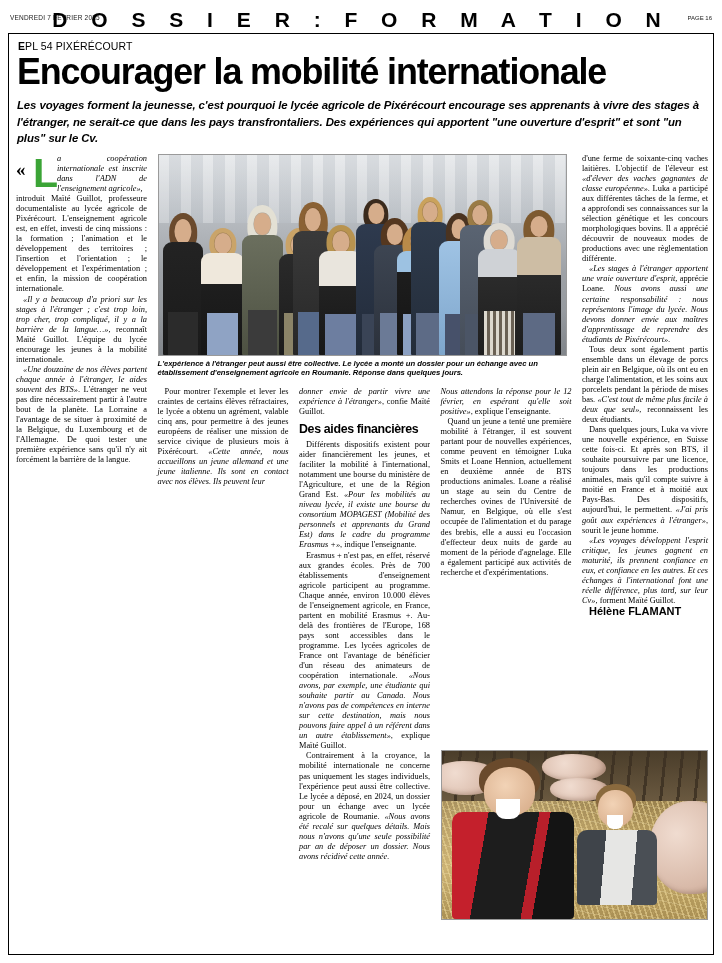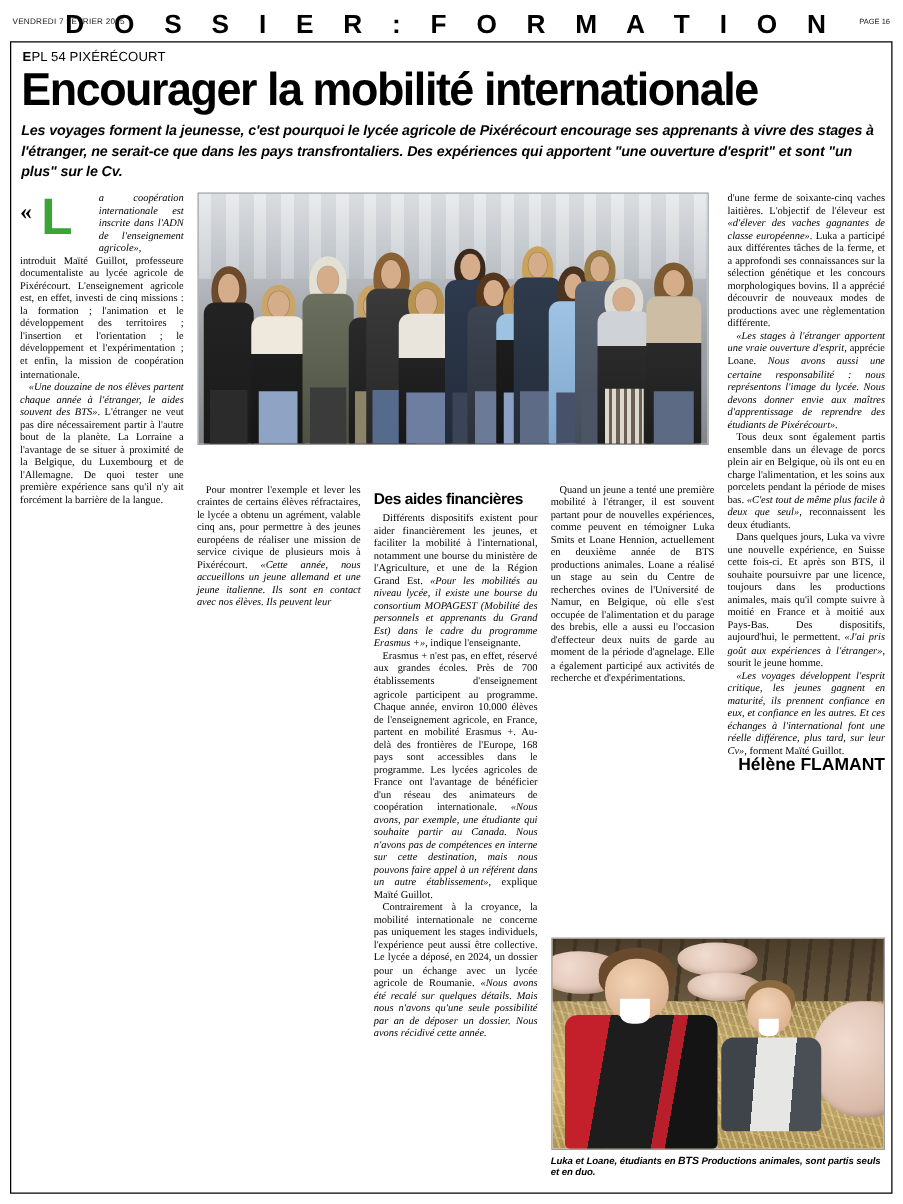--- a/index.html
+++ b/index.html
@@ -153,43 +153,42 @@
     left: 17px;
     top: 0px;
     font-family: "Liberation Sans", sans-serif;
     font-weight: 700;
     font-size: 41px;
     line-height: 38px;
     color: #3ba436;
     letter-spacing: -2px;
   }
   .dropintro {
-    margin-left: 63px;
+    margin-left: 41px;
     font-style: italic;
     text-align: justify;
     font-size: 8.35px;
     line-height: 10.05px;
   }
 
   .subhead {
     font-family: "Liberation Sans", sans-serif;
     font-weight: 700;
     font-size: 12.4px;
     line-height: 13px;
     letter-spacing: -0.35px;
     margin: 6px 0 4px 0;
     text-align: left;
     text-indent: 0;
   }
 
   .byline {
     font-family: "Liberation Sans", sans-serif;
     font-weight: 700;
-    font-size: 14px;
-    text-align: right;
+    font-size: 11px;
     margin-top: 4px;
     text-indent: 0;
   }
 
   
   .photo {
     position: absolute;
     border: 1px solid #9a9a9a;
     box-sizing: border-box;
     overflow: hidden;
@@ -407,20 +406,21 @@
           </div>
           <div class="person" style="left:88%;width:11%;height:88%;">
             <div class="hair" style="width:70%;height:26%;top:2%;background:#7e5a30;"></div>
             <div class="head" style="width:38%;height:14%;top:6%;"></div>
             <div class="body" style="top:20%;background:linear-gradient(180deg,#cdbda4 0 32%,#2a2a2a 32%,#1d1d1d);"></div>
             <div class="legs" style="height:28%;background:#5d6a84;"></div>
           </div>
         </div>
       </div>
 
+      <div class="caption" id="caption-group">L'expérience à l'étranger peut aussi être collective. Le lycée a monté un dossier pour un échange avec un établissement d'enseignement agricole en Roumanie. Réponse dans quelques jours.</div>
 
       <div class="photo" id="photo-barn">
 
         <div class="ph-bg barn"></div>
         <div class="straw"></div>
         <div class="rail"></div>
         <div class="pig" style="left:-4%;top:6%;width:26%;height:20%;"></div>
         <div class="pig" style="left:38%;top:2%;width:24%;height:16%;"></div>
         <div class="pig" style="left:41%;top:16%;width:22%;height:14%;"></div>
         <div class="pig" style="right:-8%;top:30%;width:30%;height:55%;border-radius:50% 40% 40% 50%;"></div>
@@ -431,44 +431,46 @@
           <div class="sp-smile" style="left:36%;top:26%;width:20%;"></div>
         </div>
         <div class="selfie-person" style="left:51%;top:20%;width:30%;height:72%;">
           <div class="sp-jacket" style="left:0;bottom:0;width:100%;height:62%;background:linear-gradient(95deg,#3f444a 0 34%,#e6e6e4 34% 70%,#4a4f55 70%);"></div>
           <div class="sp-hair" style="left:24%;top:0;width:50%;height:24%;background:#8a6a3e;"></div>
           <div class="sp-head" style="left:27%;top:5%;width:44%;height:30%;"></div>
           <div class="sp-smile" style="left:38%;top:25%;width:20%;"></div>
         </div>
       </div>
 
-      <div class="caption" id="caption-barn"><span>Luka et Loane, étudiants en </span><span class="sc">BTS</span><span> Productions animales, sont partis seuls et en duo.</span></div>
 
       <div class="col" id="col1">
         <div class="dropwrap">
           <span class="guillemet">«</span>
           <span class="dropcap">L</span>
           <div class="dropintro">a coopération internationale est inscrite dans l'ADN de l'enseignement agricole»,</div>
         </div>
         <p class="noind">introduit Maïté Guillot, professeure documentaliste au lycée agricole de Pixérécourt. L'enseignement agricole est, en effet, investi de cinq missions : la formation ; l'animation et le développement des territoires ; l'insertion et l'orientation ; le développement et l'expérimentation ; et enfin, la mission de coopération internationale.</p>
+        <p><i>«Il y a beaucoup d'a priori sur les stages à l'étranger ; c'est trop loin, trop cher, trop compliqué, il y a la barrière de la langue…»</i><span>, reconnaît Maïté Guillot. L'équipe du lycée encourage les jeunes à la mobilité internationale.</span></p>
         <p><i>«Une douzaine de nos élèves partent chaque année à l'étranger, le aides souvent des BTS»</i><span>. L'étranger ne veut pas dire nécessairement partir à l'autre bout de la planète. La Lorraine a l'avantage de se situer à proximité de la Belgique, du Luxembourg et de l'Allemagne. De quoi tester une première expérience sans qu'il n'y ait forcément la barrière de la langue.</span></p>
       </div>
 
       <div class="col" id="col2" style="padding-top:233px;">
         <p><span>Pour montrer l'exemple et lever les craintes de certains élèves réfractaires, le lycée a obtenu un agrément, valable cinq ans, pour permettre à des jeunes européens de réaliser une mission de service civique de plusieurs mois à Pixérécourt.</span> <i>«Cette année, nous accueillons un jeune allemand et une jeune italienne. Ils sont en contact avec nos élèves. Ils peuvent leur</i></p>
       </div>
 
       <div class="col" id="col3" style="padding-top:233px;">
+        <p class="noind"><i>donner envie de partir vivre une expérience à l'étranger»</i><span>, confie Maïté Guillot.</span></p>
         <h2 class="subhead">Des aides financières</h2>
         <p><span>Différents dispositifs existent pour aider financièrement les jeunes, et faciliter la mobilité à l'international, notamment une bourse du ministère de l'Agriculture, et une de la Région Grand Est. </span><i>«Pour les mobilités au niveau lycée, il existe une bourse du consortium MOPAGEST (Mobilité des personnels et apprenants du Grand Est) dans le cadre du programme Erasmus +»</i><span>, indique l'enseignante.</span></p>
         <p><span>Erasmus + n'est pas, en effet, réservé aux grandes écoles. Près de 700 établissements d'enseignement agricole participent au programme. Chaque année, environ 10.000 élèves de l'enseignement agricole, en France, partent en mobilité Erasmus +. Au-delà des frontières de l'Europe, 168 pays sont accessibles dans le programme. Les lycées agricoles de France ont l'avantage de bénéficier d'un réseau des animateurs de coopération internationale. </span><i>«Nous avons, par exemple, une étudiante qui souhaite partir au Canada. Nous n'avons pas de compétences en interne sur cette destination, mais nous pouvons faire appel à un référent dans un autre établissement»</i><span>, explique Maïté Guillot.</span></p>
         <p><span>Contrairement à la croyance, la mobilité internationale ne concerne pas uniquement les stages individuels, l'expérience peut aussi être collective. Le lycée a déposé, en 2024, un dossier pour un échange avec un lycée agricole de Roumanie. </span><i>«Nous avons été recalé sur quelques détails. Mais nous n'avons qu'une seule possibilité par an de déposer un dossier. Nous avons récidivé cette année.</i></p>
       </div>
 
       <div class="col" id="col4" style="padding-top:233px;">
+        <p class="noind"><i>Nous attendons la réponse pour le 12 février, en espérant qu'elle soit positive»</i><span>, explique l'enseignante.</span></p>
         <p>Quand un jeune a tenté une première mobilité à l'étranger, il est souvent partant pour de nouvelles expériences, comme peuvent en témoigner Luka Smits et Loane Hennion, actuellement en deuxième année de BTS productions animales. Loane a réalisé un stage au sein du Centre de recherches ovines de l'Université de Namur, en Belgique, où elle s'est occupée de l'alimentation et du parage des brebis, elle a aussi eu l'occasion d'effecteur deux nuits de garde au moment de la période d'agnelage. Elle a également participé aux activités de recherche et d'expérimentations.</p>
       </div>
 
       <div class="col" id="col5">
         <p class="noind"><span>d'une ferme de soixante-cinq vaches laitières. L'objectif de l'éleveur est </span><i>«d'élever des vaches gagnantes de classe européenne»</i><span>. Luka a participé aux différentes tâches de la ferme, et a approfondi ses connaissances sur la sélection génétique et les concours morphologiques bovins. Il a apprécié découvrir de nouveaux modes de productions avec une règlementation différente.</span></p>
         <p><i>«Les stages à l'étranger apportent une vraie ouverture d'esprit</i><span>, apprécie Loane. </span><i>Nous avons aussi une certaine responsabilité : nous représentons l'image du lycée. Nous devons donner envie aux maîtres d'apprentissage de reprendre des étudiants de Pixérécourt».</i></p>
         <p><span>Tous deux sont également partis ensemble dans un élevage de porcs plein air en Belgique, où ils ont eu en charge l'alimentation, et les soins aux porcelets pendant la période de mises bas. </span><i>«C'est tout de même plus facile à deux que seul»</i><span>, reconnaissent les deux étudiants.</span></p>
         <p><span>Dans quelques jours, Luka va vivre une nouvelle expérience, en Suisse cette fois-ci. Et après son BTS, il souhaite poursuivre par une licence, toujours dans les productions animales, mais qu'il compte suivre à moitié en France et à moitié aux Pays-Bas. Des dispositifs, aujourd'hui, le permettent. </span><i>«J'ai pris goût aux expériences à l'étranger»</i><span>, sourit le jeune homme.</span></p>
         <p><i>«Les voyages développent l'esprit critique, les jeunes gagnent en maturité, ils prennent confiance en eux, et confiance en les autres. Et ces échanges à l'international font une réelle différence, plus tard, sur leur Cv»</i><span>, forment Maïté Guillot.</span></p>
         <p class="byline">Hélène FLAMANT</p>

